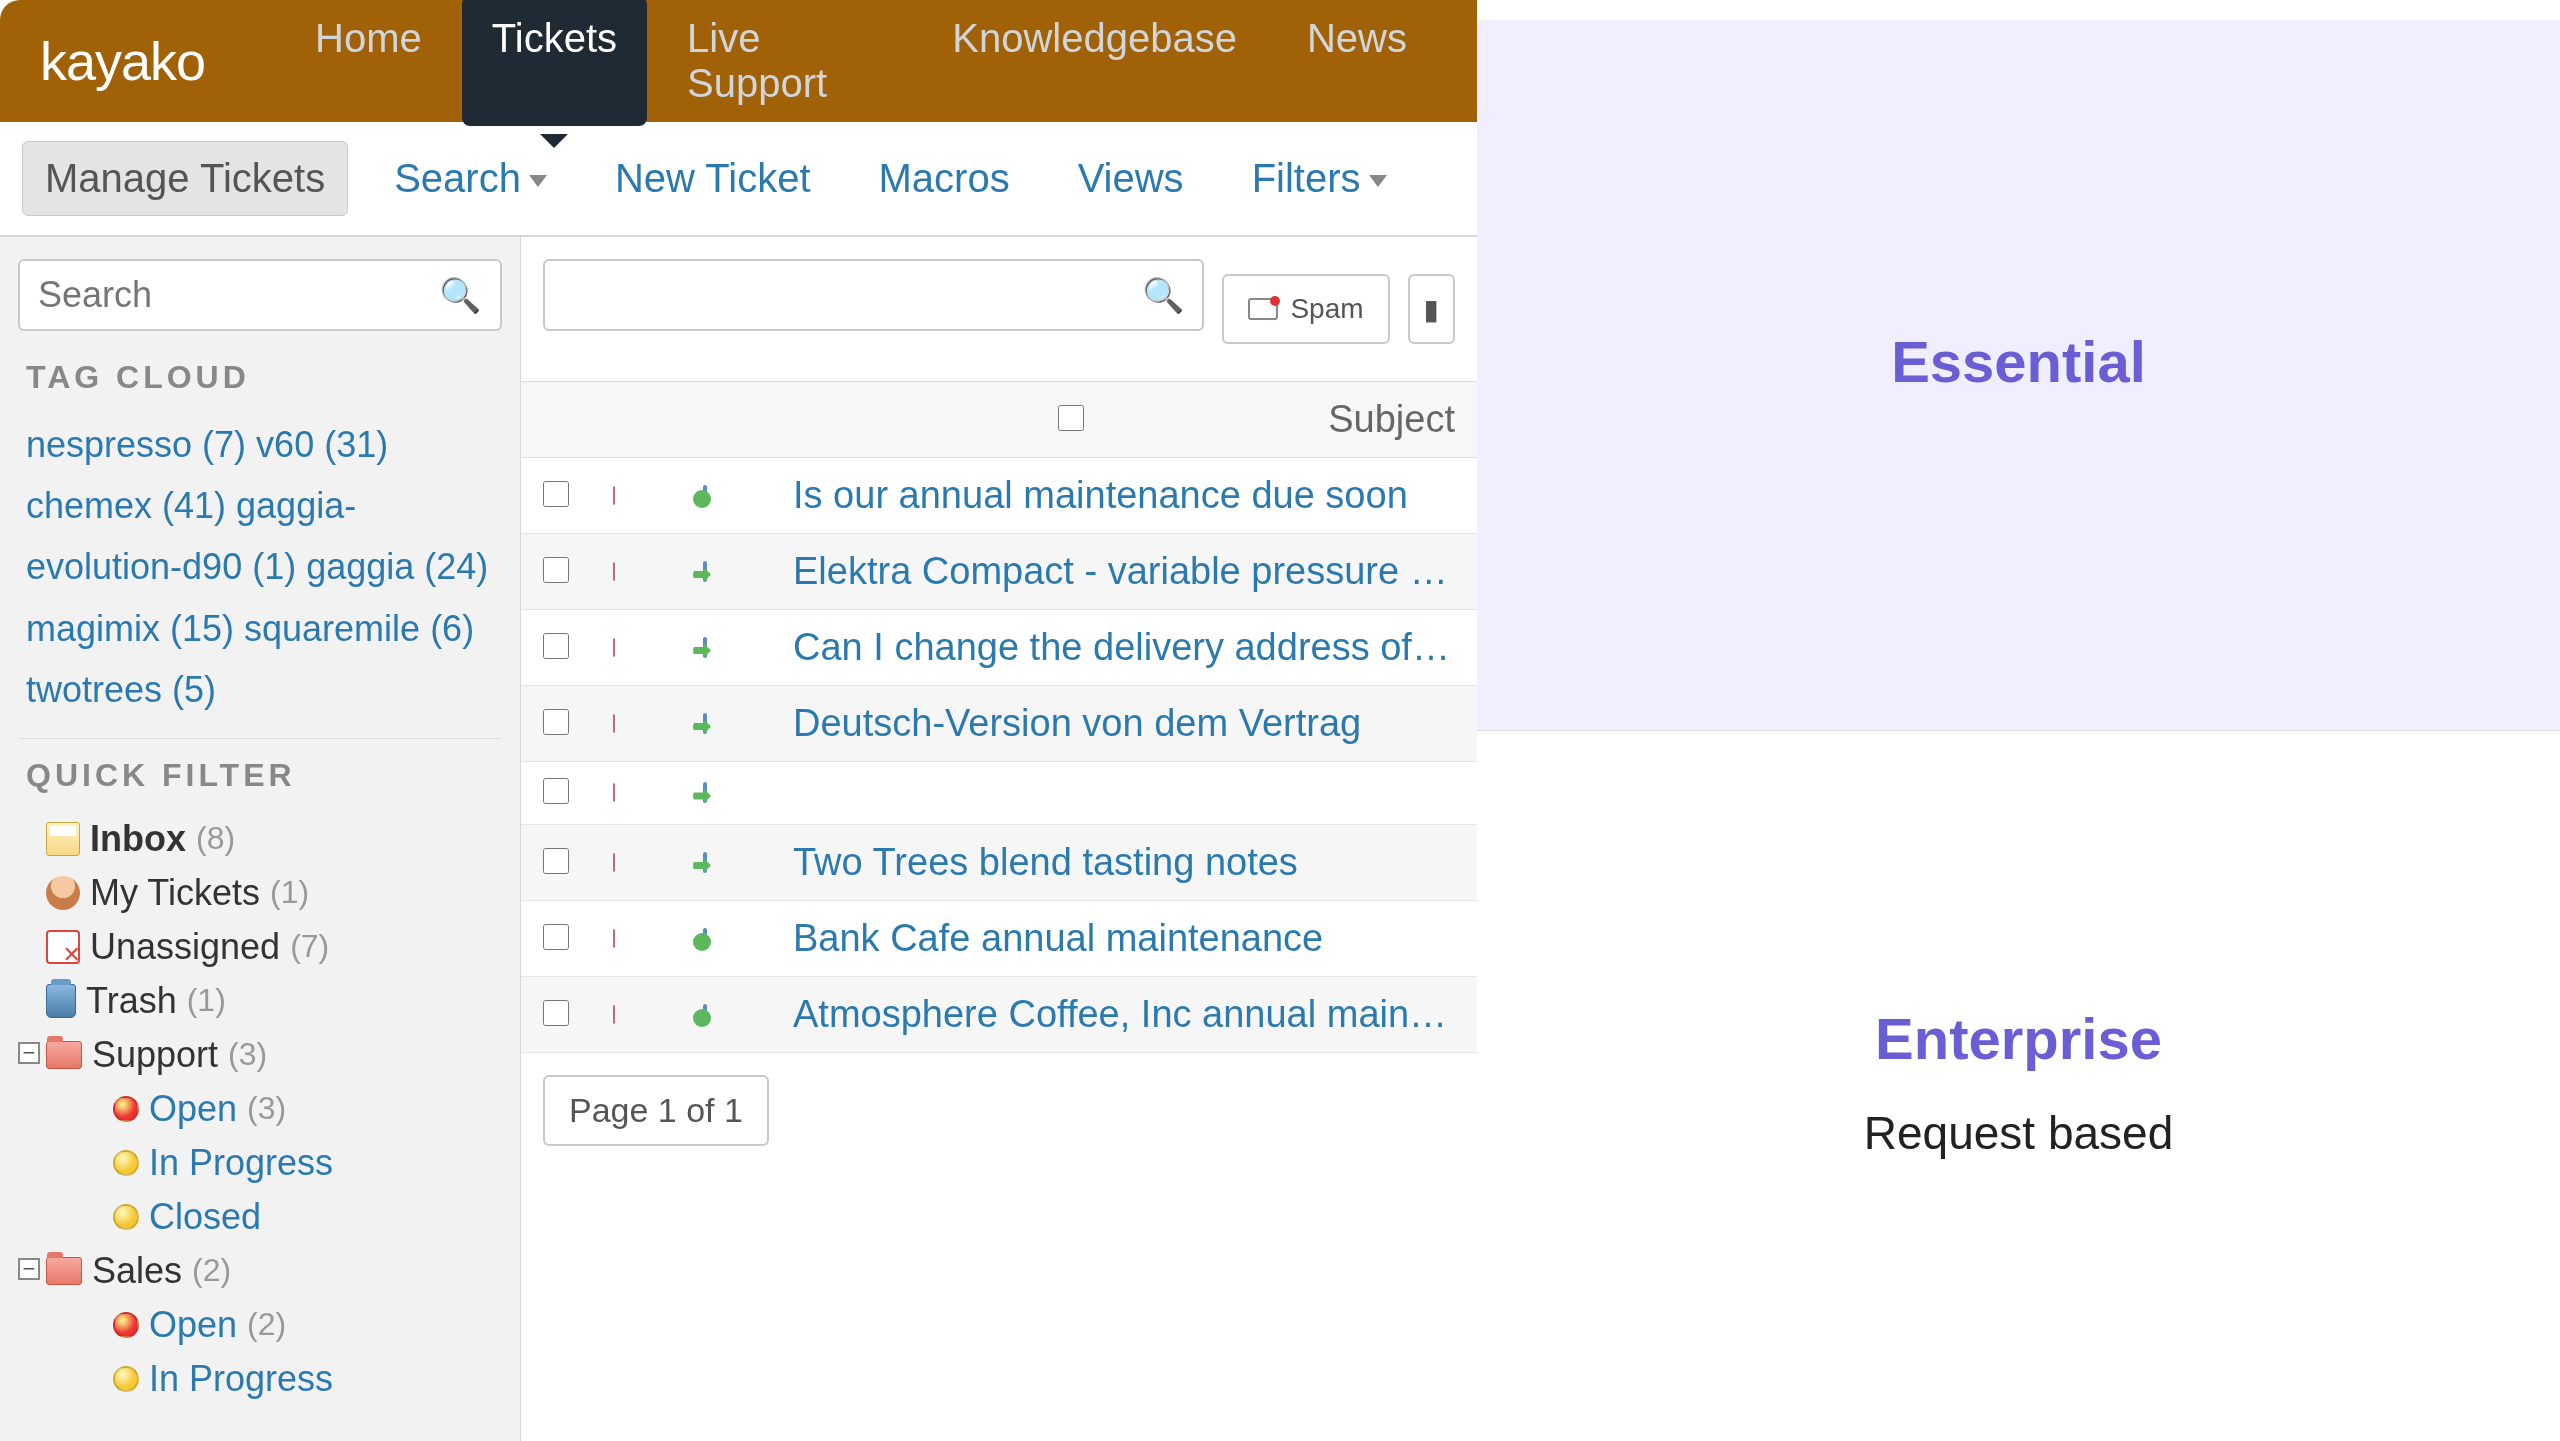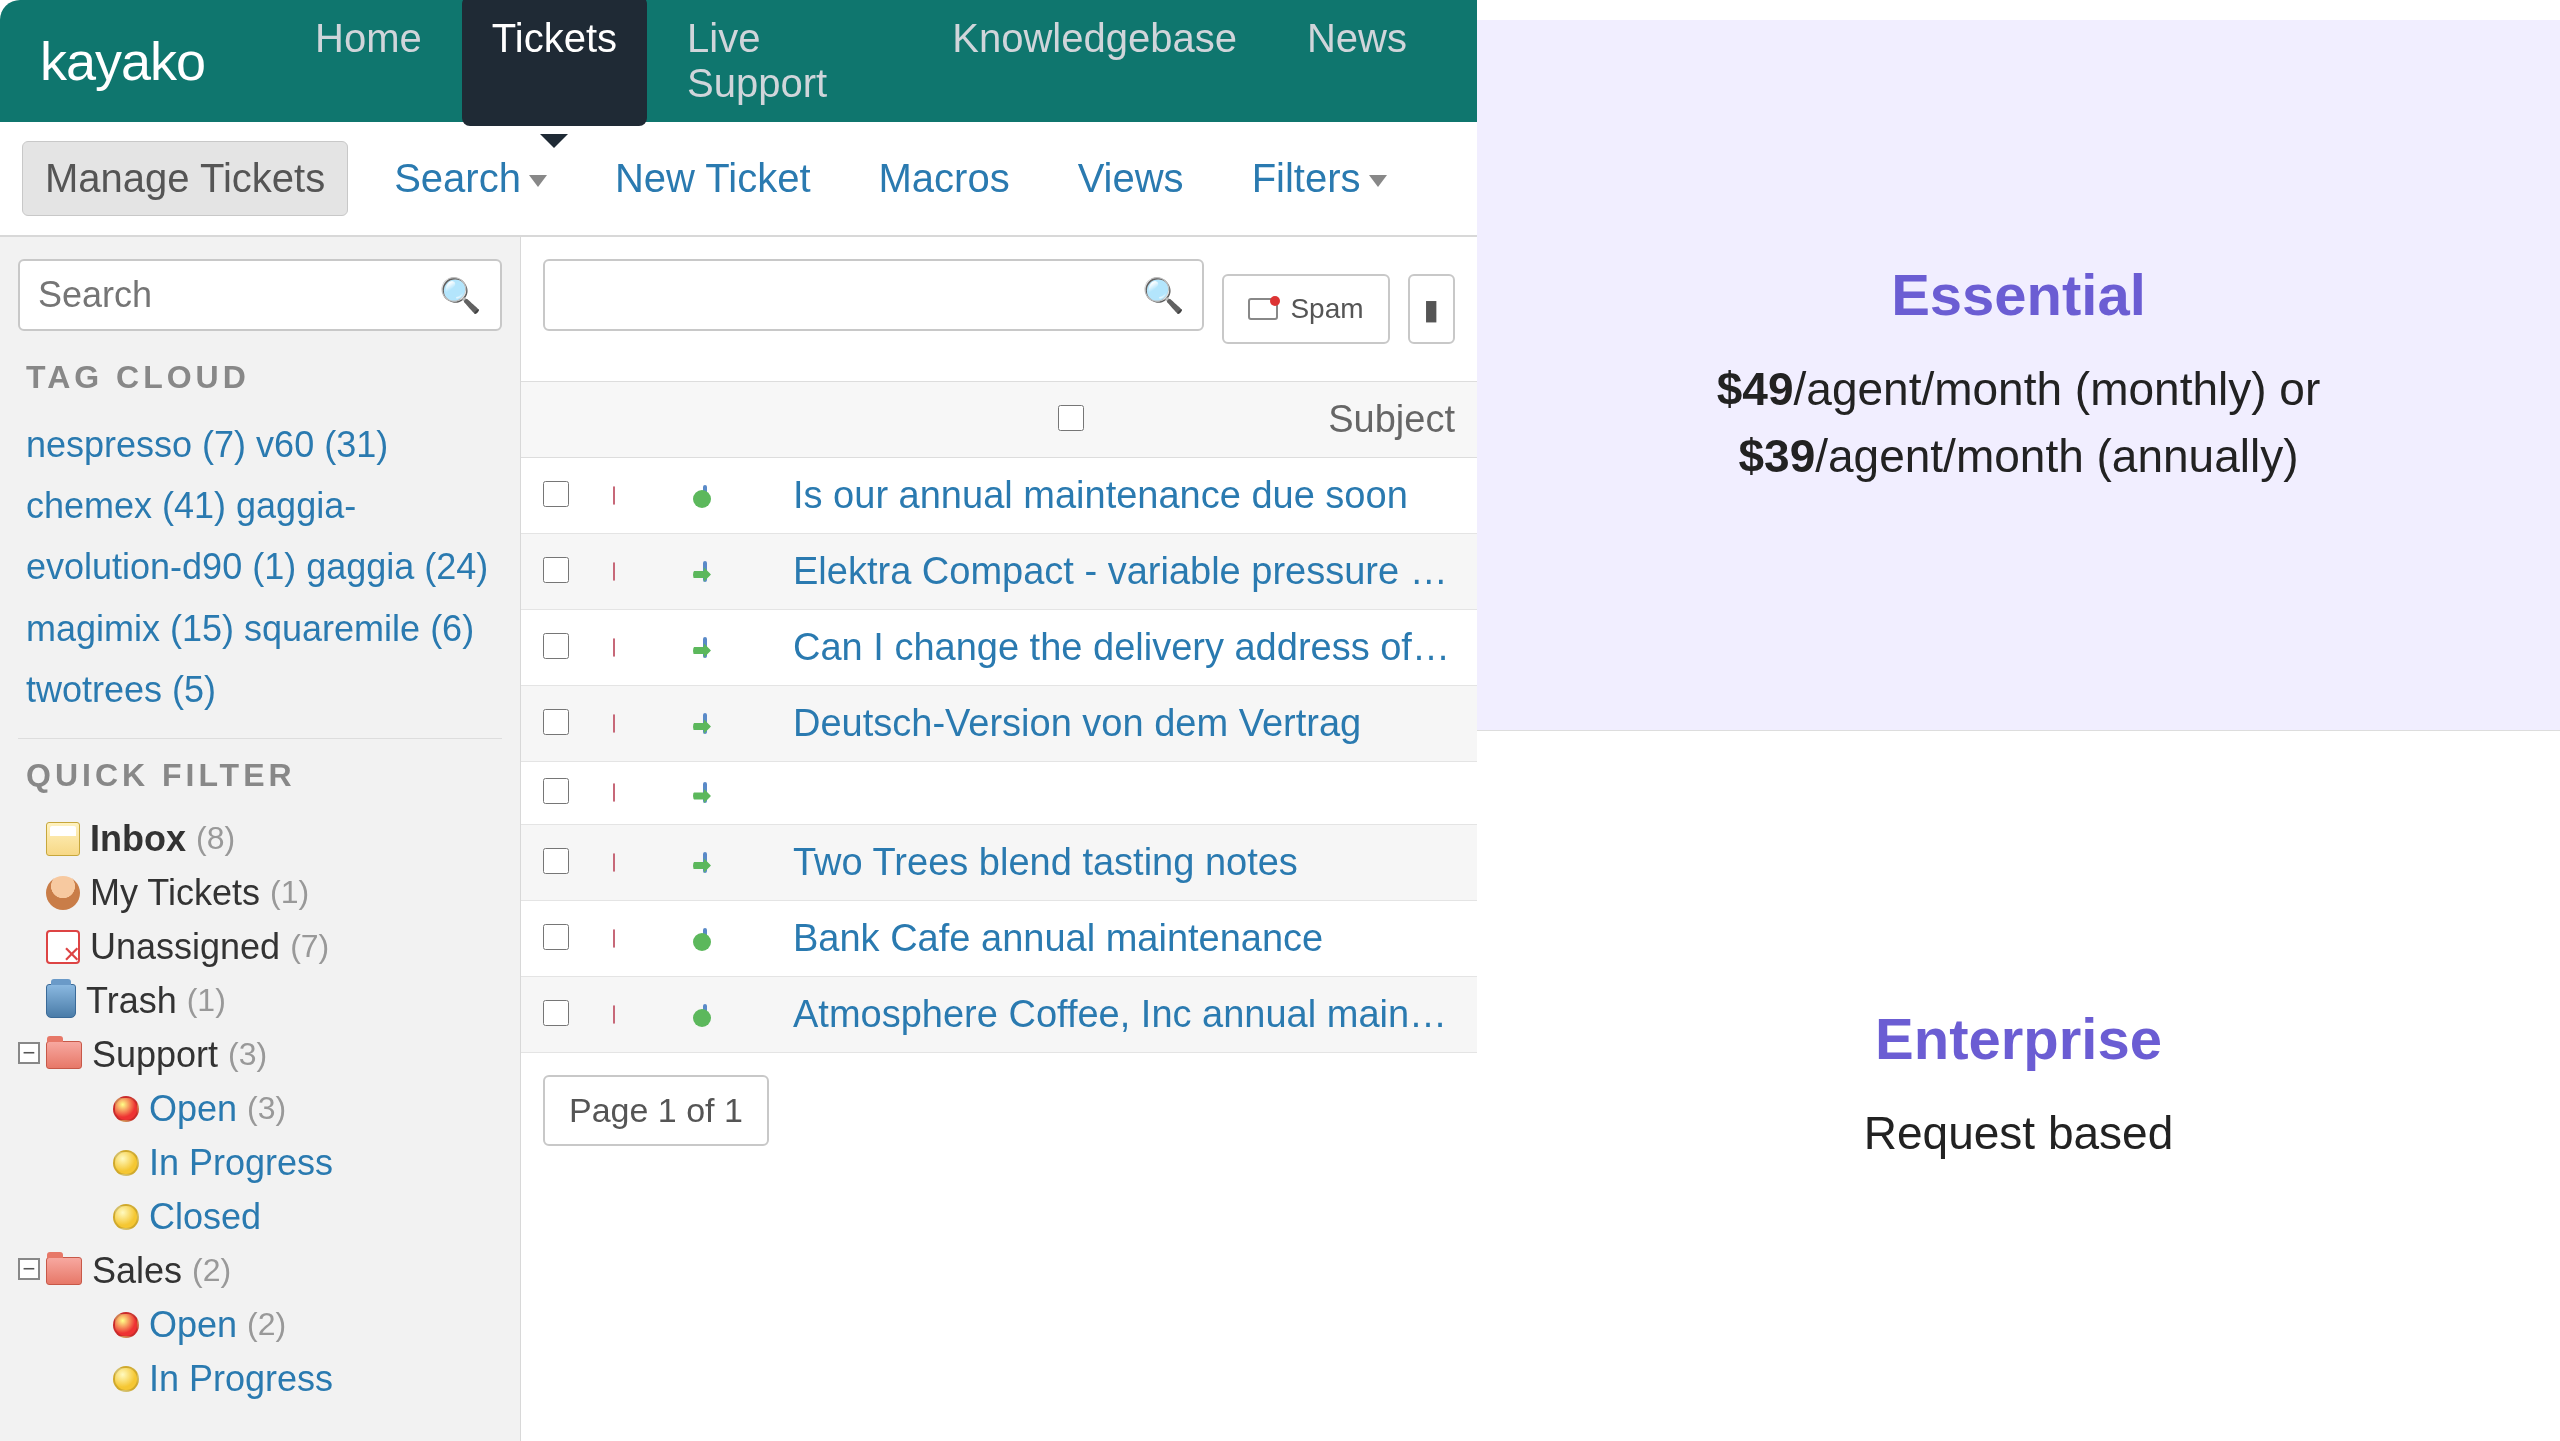--- a/index.html
+++ b/index.html
@@ -1,21 +1,21 @@
 <!DOCTYPE html>
 <html><head>
 <meta charset="utf-8">
 <style>
 * { box-sizing: border-box; margin: 0; padding: 0; }
 body { font-family: -apple-system, BlinkMacSystemFont, "Segoe UI", Arial, sans-serif; background: #fff; }
 .wrapper { width: 2560px; height: 1441px; position: relative; display: flex; }
 
 .left-panel { width: 1477px; height: 100%; position: relative; overflow: hidden; border-radius: 20px 0 0 0; }
 
-.topbar { background: #0f766e; height: 122px; display: flex; align-items: center; padding: 0 40px; }
+.topbar { background: #a16207; height: 122px; display: flex; align-items: center; padding: 0 40px; }
 .logo { color: #fff; font-size: 54px; font-weight: 300; letter-spacing: -1px; margin-right: 80px; }
 .topnav { display: flex; gap: 10px; }
 .topnav-item { color: #d0d5da; font-size: 40px; padding: 20px 30px; cursor: pointer; border-radius: 8px; position: relative; }
 .topnav-item.active { background: #1f2a35; color: #fff; }
 .topnav-item.active::after { content: ''; position: absolute; bottom: -22px; left: 50%; transform: translateX(-50%); width: 0; height: 0; border-left: 14px solid transparent; border-right: 14px solid transparent; border-top: 14px solid #1f2a35; }
 
 .subnav { background: #fff; border-bottom: 2px solid #d8d8d8; height: 115px; display: flex; align-items: center; padding: 0 22px; gap: 24px; }
 .subnav-item { color: #2a7ab0; font-size: 40px; padding: 14px 22px; cursor: pointer; }
 .subnav-item.active { background: #e4e4e4; color: #555; border-radius: 6px; border: 1px solid #c8c8c8; }
 .dropdown-caret { display: inline-block; margin-left: 8px; width: 0; height: 0; border-left: 9px solid transparent; border-right: 9px solid transparent; border-top: 12px solid #888; vertical-align: middle; }
@@ -253,23 +253,19 @@
         </div>
 
         <div class="pagination-box">Page 1 of 1</div>
       </div>
     </div>
   </div>
 
   <div class="right-panel">
     <div class="pricing-block essential">
       <div class="pricing-title">Essential</div>
-      <div class="pricing-detail">
-        <b>$49</b><span>/agent/month (monthly) or</span><br>
-        <b>$39</b><span>/agent/month (annually)</span>
-      </div>
     </div>
     <div class="pricing-block">
       <div class="pricing-title">Enterprise</div>
       <div class="pricing-detail">Request based</div>
     </div>
   </div>
 </div>
 
 </body></html>

